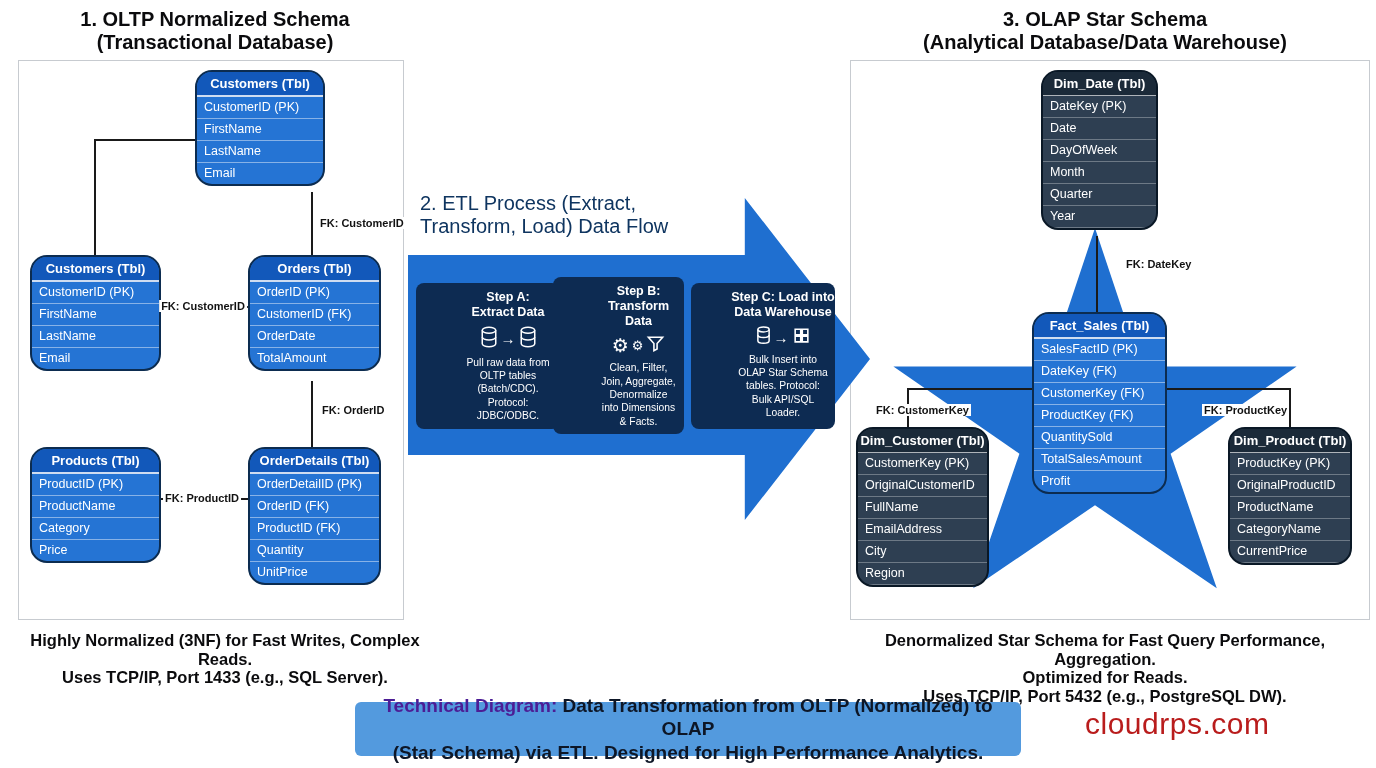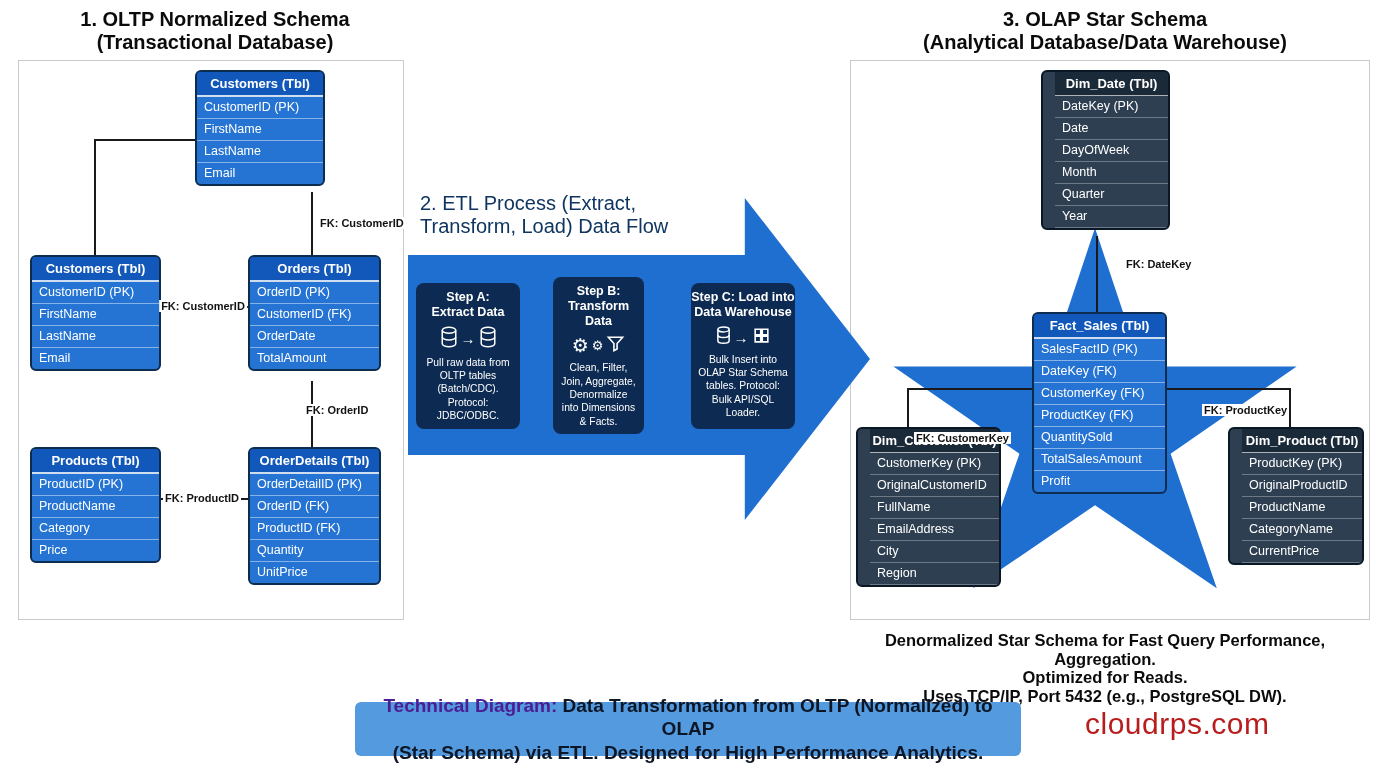--- a/index.html
+++ b/index.html
@@ -7,45 +7,45 @@
           font-family:"Liberation Sans",sans-serif;color:#111;}
 
   
   .sec-title{position:absolute;text-align:center;font-weight:bold;font-size:20px;line-height:23px;color:#0b0b0d;}
   .etl-title{position:absolute;text-align:left;font-weight:normal;font-size:20px;line-height:23px;color:#0f3560;}
 
   
   .panel{position:absolute;background:#fff;border:1px solid #c7cbd0;}
 
   
-  .tbl{position:absolute;border:2px solid #0c2c50;border-radius:6px;overflow:hidden;background:#2574d4;z-index:4;}
+  .tbl{position:absolute;border:2px solid #0c2c50;border-radius:17px;overflow:hidden;background:#2574d4;z-index:4;}
   .tbl .tbl-h{background:#1258ba;color:#fff;font-weight:bold;font-size:13px;text-align:center;
               padding:4px 2px;border-bottom:2px solid rgba(255,255,255,.8);white-space:nowrap;}
   .tbl .tbl-row{color:#fff;font-size:12.5px;line-height:17px;padding:2px 7px;
                 border-bottom:1px solid rgba(255,255,255,.45);white-space:nowrap;}
   .tbl .tbl-row:last-child{border-bottom:none;}
-  .tbl.dark{background:#2e3f52;border-color:#0a1826;padding-left:12px;}
+  .tbl.dark{background:#2e3f52;border-color:#0a1826;}
   .tbl.dark .tbl-h{background:#1b2a39;border-bottom:1.5px solid rgba(255,255,255,.65);}
   .tbl.dark .tbl-row{border-bottom:1px solid rgba(255,255,255,.3);}
 
   
   .line{position:absolute;background:#1a1a1a;z-index:2;}
   .fk{position:absolute;background:#fff;font-size:11px;font-weight:bold;color:#111;
       padding:0 2px;z-index:5;white-space:nowrap;}
   .fk.centered{transform:translateX(-50%);}
 
   
   .big-arrow{position:absolute;left:408px;top:198px;width:462px;height:322px;background:#1f6fd0;z-index:1;
     clip-path:polygon(0% 17.7%,72.9% 17.7%,72.9% 0%,100% 50%,72.9% 100%,72.9% 79.8%,0% 79.8%);}
   .star{position:absolute;left:885px;top:228px;width:420px;height:396px;background:#1f6fd0;z-index:1;
     clip-path:polygon(50% 0%,61% 35%,98% 35%,68% 57%,79% 91%,50% 70%,21% 91%,32% 57%,2% 35%,39% 35%);}
 
   
   .step{position:absolute;background:#0d2b52;border-radius:8px;color:#fff;z-index:3;
-        display:flex;flex-direction:column;align-items:center;}
+        display:flex;flex-direction:column;align-items:center;padding-left:40px;}
   .step-title{font-weight:bold;font-size:12.5px;line-height:1.18;text-align:center;padding-top:7px;}
   .step-icons{display:flex;align-items:center;justify-content:center;gap:3px;padding:6px 0 4px 0;}
   .step-icons .glyph{color:#fff;font-size:19px;line-height:19px;}
   .step-icons .glyph.small{font-size:13px;}
   .step-icons .arrow-glyph{font-size:15px;font-weight:bold;}
   .step-desc{font-size:10.3px;line-height:1.3;text-align:center;padding:0 7px;}
 
   
   .footer-note{position:absolute;text-align:center;font-weight:bold;font-size:16.5px;line-height:18.5px;color:#0b0b0d;}
 
@@ -77,21 +77,21 @@
 
   <div class="line" style="left:95px;top:139px;width:100px;height:2px;"></div>
   <div class="line" style="left:94px;top:139px;width:2px;height:117px;"></div>
   <div class="line" style="left:311px;top:192px;width:2px;height:64px;"></div>
   <div class="line" style="left:157px;top:306px;width:91px;height:2px;"></div>
   <div class="line" style="left:311px;top:381px;width:2px;height:66px;"></div>
   <div class="line" style="left:157px;top:498px;width:91px;height:2px;"></div>
 
   <div class="fk" style="left:318px;top:217px;">FK: CustomerID</div>
   <div class="fk centered" style="left:203px;top:300px;">FK: CustomerID</div>
-  <div class="fk" style="left:304px;top:404px;">FK: OrderID</div>
+  <div class="fk" style="left:320px;top:404px;">FK: OrderID</div>
   <div class="fk centered" style="left:202px;top:492px;">FK: ProductID</div>
 
   <div class="tbl" style="left:195px;top:70px;width:126px;">
     <div class="tbl-h">Customers (Tbl)</div>
     <div>
         <div class="tbl-row">CustomerID (PK)</div>
         <div class="tbl-row">FirstName</div>
         <div class="tbl-row">LastName</div>
         <div class="tbl-row">Email</div>
       </div>
@@ -127,20 +127,24 @@
     <div class="tbl-h">OrderDetails (Tbl)</div>
     <div>
         <div class="tbl-row">OrderDetailID (PK)</div>
         <div class="tbl-row">OrderID (FK)</div>
         <div class="tbl-row">ProductID (FK)</div>
         <div class="tbl-row">Quantity</div>
         <div class="tbl-row">UnitPrice</div>
       </div>
   </div>
 
+  <div class="footer-note" style="left:10px;top:631px;width:430px;">
+    <div>Highly Normalized (3NF) for Fast Writes, Complex Reads.</div>
+    <div>Uses TCP/IP, Port 1433 (e.g., SQL Server).</div>
+  </div>
 
   <div class="etl-title" style="left:420px;top:192px;width:330px;">
     <div>2. ETL Process (Extract,</div>
     <div>Transform, Load) Data Flow</div>
   </div>
 
   <div class="big-arrow"></div>
 
   <div class="step" style="left:416px;top:283px;width:104px;height:146px;">
     <div class="step-title">
@@ -201,21 +205,21 @@
 
   <div class="star"></div>
 
   <div class="line" style="left:1096px;top:236px;width:2px;height:76px;"></div>
   <div class="line" style="left:908px;top:388px;width:124px;height:2px;"></div>
   <div class="line" style="left:907px;top:388px;width:2px;height:39px;"></div>
   <div class="line" style="left:1162px;top:388px;width:128px;height:2px;"></div>
   <div class="line" style="left:1289px;top:388px;width:2px;height:39px;"></div>
 
   <div class="fk" style="left:1124px;top:258px;">FK: DateKey</div>
-  <div class="fk" style="left:914px;top:404px;margin-top:28px;">FK: CustomerKey</div>
+  <div class="fk" style="left:874px;top:404px;">FK: CustomerKey</div>
   <div class="fk" style="left:1202px;top:404px;">FK: ProductKey</div>
 
   <div class="tbl dark" style="left:1041px;top:70px;width:113px;">
     <div class="tbl-h">Dim_Date (Tbl)</div>
     <div>
         <div class="tbl-row">DateKey (PK)</div>
         <div class="tbl-row">Date</div>
         <div class="tbl-row">DayOfWeek</div>
         <div class="tbl-row">Month</div>
         <div class="tbl-row">Quarter</div>

